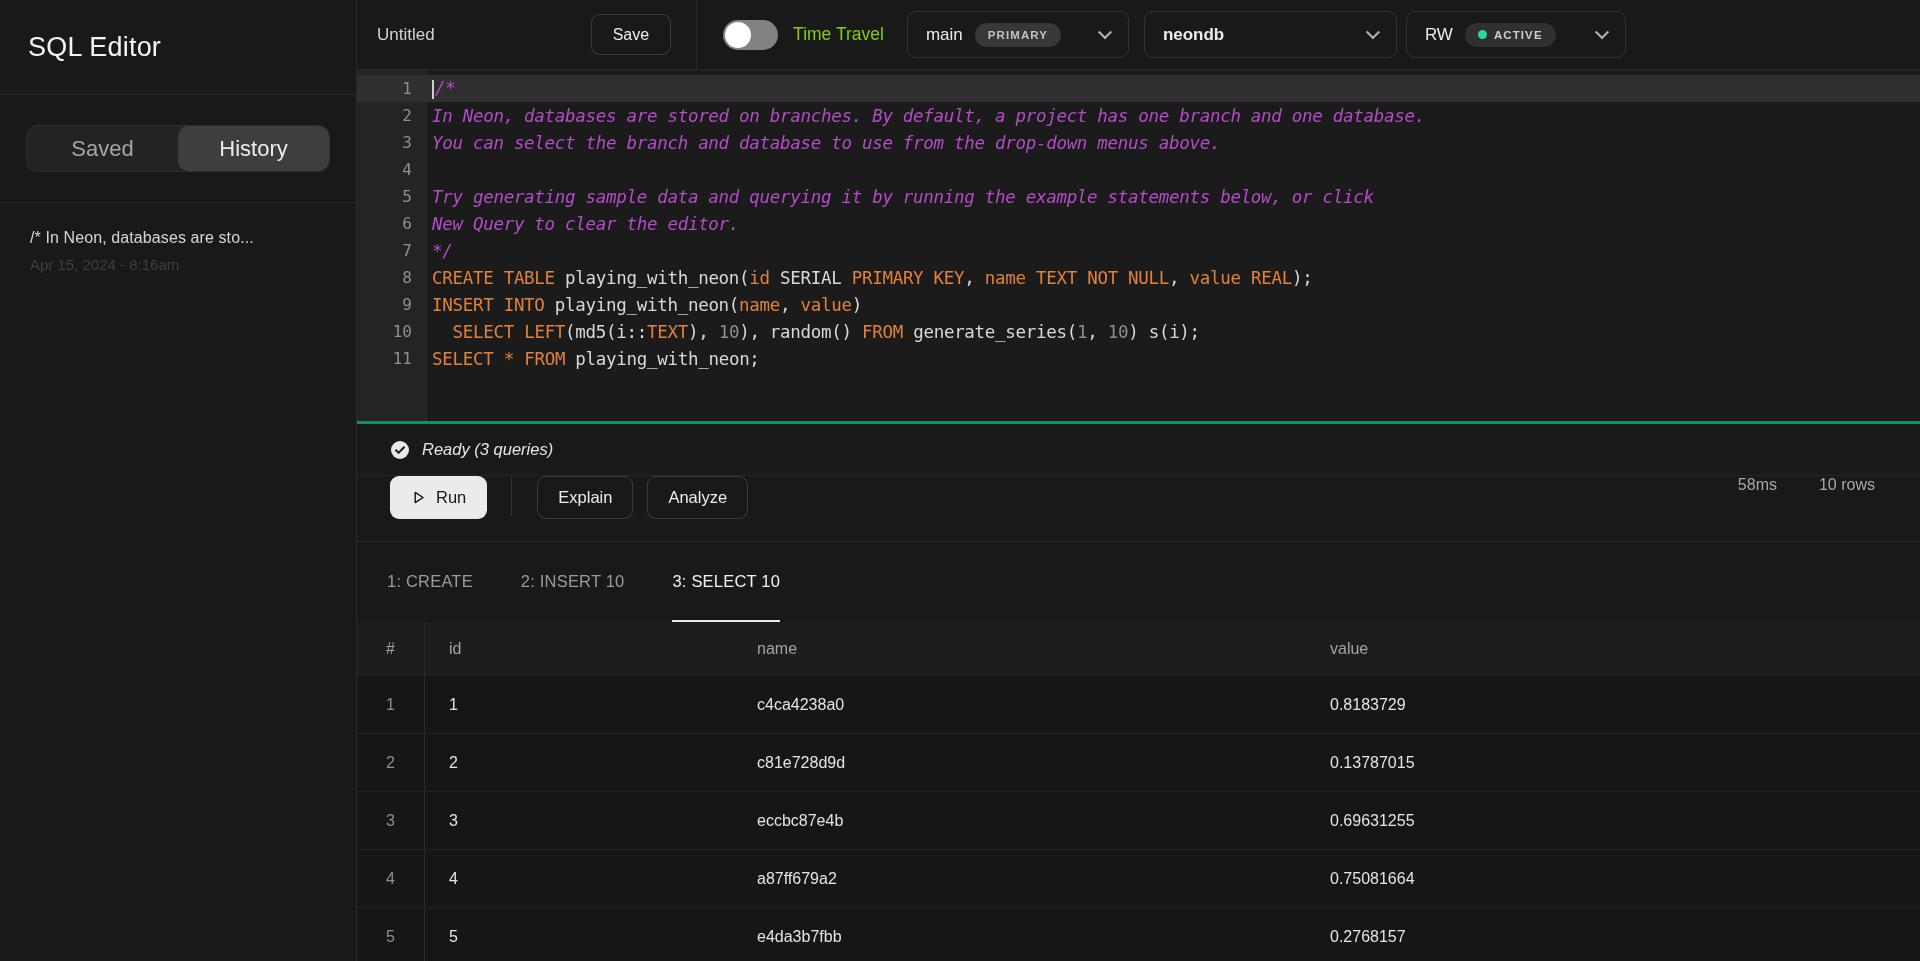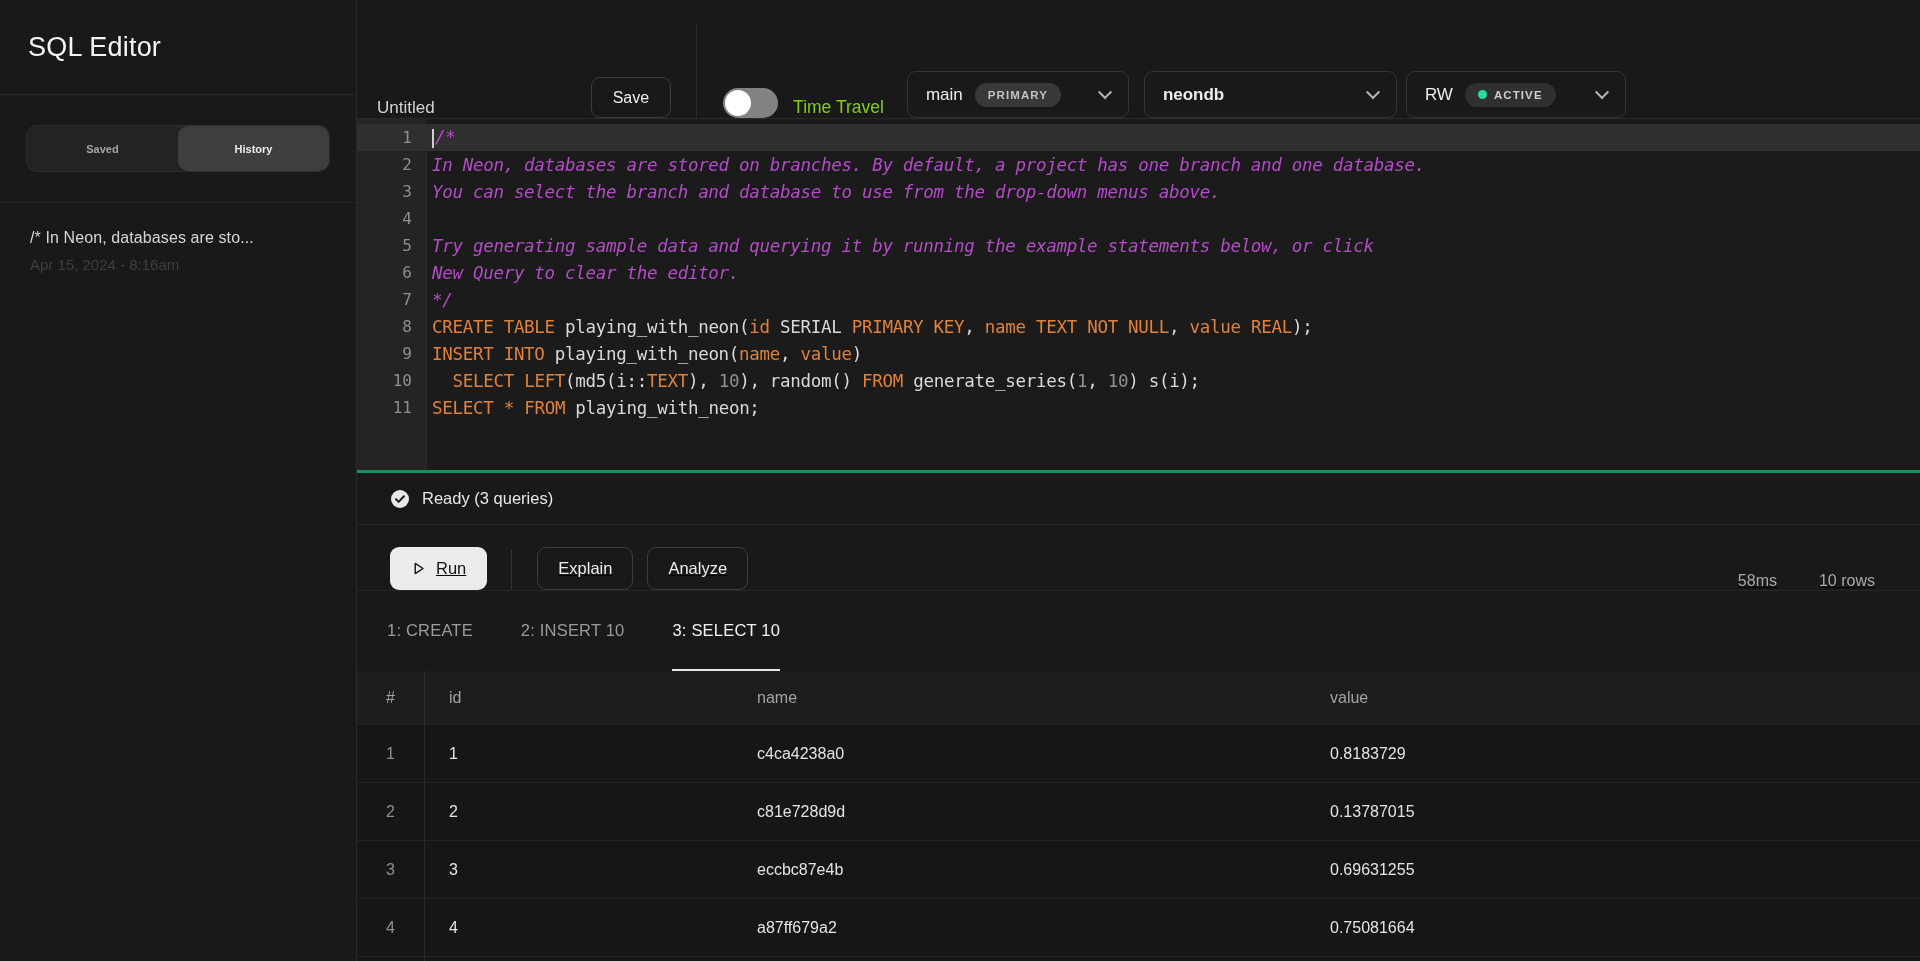--- a/index.html
+++ b/index.html
@@ -10,32 +10,32 @@
   *{margin:0;padding:0;box-sizing:border-box;}
   body{background:#111;font-family:"Liberation Sans",sans-serif;-webkit-font-smoothing:antialiased;}
   .app{position:relative;width:1920px;height:961px;background:var(--bg);overflow:hidden;display:flex;}
 
   
   .sidebar{width:356px;flex:0 0 356px;display:flex;flex-direction:column;background:var(--bg);}
   .sb-header{height:95px;border-bottom:1px solid var(--divider);display:flex;align-items:center;padding:0 28px;}
   .sb-title{font-size:27px;font-weight:400;color:#f4f4f4;letter-spacing:.2px;}
   .sb-tabs-wrap{padding:30px 26px;border-bottom:1px solid var(--divider-soft);}
   .segmented{display:flex;height:47px;background:#232323;border:1px solid #2e2e2e;border-radius:11px;overflow:hidden;}
-  .seg-btn{flex:1;display:flex;align-items:center;justify-content:center;font-size:11px;color:#a6a6a6;cursor:pointer;border-radius:10px;font-weight:bold;}
+  .seg-btn{flex:1;display:flex;align-items:center;justify-content:center;font-size:22px;color:#a6a6a6;cursor:pointer;border-radius:10px;}
   .seg-btn.active{background:#3e3e3e;color:#ebebeb;}
   .history-list{padding:26px 30px;}
   .history-item{cursor:pointer;}
   .history-preview{font-size:16px;color:#d6d6d6;letter-spacing:.1px;}
   .history-date{font-size:15px;color:#3f3f3f;margin-top:9px;}
 
   
   .main{flex:1;display:flex;flex-direction:column;border-left:1px solid var(--divider);min-width:0;}
 
   
-  .topbar{height:119px;border-bottom:1px solid var(--divider);display:flex;align-items:flex-end;padding-left:20px;flex:0 0 auto;}
+  .topbar{height:70px;border-bottom:1px solid var(--divider);display:flex;align-items:center;padding-left:20px;flex:0 0 auto;}
   .query-title{font-size:17px;color:#d2d2d2;}
   .btn-save{margin-left:156px;height:41px;padding:0 21px;background:transparent;border:1px solid #3d3d3d;border-radius:9px;color:#ececec;font-size:16px;font-family:inherit;cursor:pointer;}
   .topbar-vdiv{width:1px;height:95px;background:var(--divider);margin-left:25px;}
   .toggle{margin-left:26px;width:55px;height:30px;border-radius:16px;background:#828282;position:relative;cursor:pointer;flex:0 0 auto;}
   .toggle-knob{position:absolute;left:2px;top:2px;width:26px;height:26px;border-radius:50%;background:#fff;}
   .toggle-label{margin-left:15px;font-size:17.5px;color:#84cc16;}
   .select{display:flex;align-items:center;height:47px;border:1px solid #343434;border-radius:9px;padding:0 18px;cursor:pointer;background:transparent;}
   .select-branch{margin-left:23px;width:222px;}
   .select-compute{margin-left:9px;width:220px;}
   .select-db{margin-left:15px;width:253px;}
@@ -56,25 +56,25 @@
   .code{padding-left:5px;white-space:pre;letter-spacing:-.3px;}
   .tok-com{color:var(--c-comment,#b44cc8);font-style:italic;}
   .tok-kw{color:var(--c-keyword,#e0813c);}
   .tok-num{color:var(--c-number,#8f8f8f);}
   .tok-pl{color:#d9d9d9;}
   .caret{display:inline-block;width:2px;height:19px;background:#cfcfcf;vertical-align:middle;margin-right:1px;}
 
   .green-divider{height:3px;background:var(--c-accent,#14925e);flex:0 0 auto;}
 
   
-  .statusbar{height:52px;border-bottom:1px solid #262626;display:flex;align-items:center;padding-left:33px;gap:12px;flex:0 0 auto;}
+  .statusbar{height:52px;border-bottom:1px solid #262626;display:flex;align-items:center;padding-left:33px;gap:12px;flex:0 0 auto;font-style:italic;}
   .status-text{font-size:16.5px;color:#e6e6e6;}
 
   
-  .actions{height:66px;border-bottom:1px solid #262626;display:flex;align-items:flex-end;padding:0 45px 0 33px;flex:0 0 auto;text-decoration:underline;}
+  .actions{height:66px;border-bottom:1px solid #262626;display:flex;align-items:flex-start;padding:0 45px 0 33px;flex:0 0 auto;}
   .btn-run{display:flex;align-items:center;gap:10px;height:43px;padding:0 21px;background:#ebebeb;border:none;border-radius:9px;color:#141414;font-size:16.5px;font-weight:500;font-family:inherit;cursor:pointer;}
   .actions-vdiv{width:1px;height:40px;background:#333;margin:0 25px 0 24px;}
   .btn-ghost{height:43px;padding:0 20px;background:transparent;border:1px solid #3d3d3d;border-radius:9px;color:#ececec;font-size:16.5px;font-family:inherit;cursor:pointer;}
   .btn-ghost + .btn-ghost{margin-left:14px;}
   .stats{margin-left:auto;display:flex;gap:42px;font-size:16px;color:#a8a8a8;}
 
   
   .result-tabs{height:80px;display:flex;align-items:stretch;padding-left:30px;gap:48px;flex:0 0 auto;}
   .rtab{display:flex;align-items:center;font-size:16.5px;color:#9b9b9b;letter-spacing:.2px;cursor:pointer;border-bottom:2px solid transparent;}
   .rtab.active{color:#f2f2f2;border-bottom-color:#e8e8e8;}

